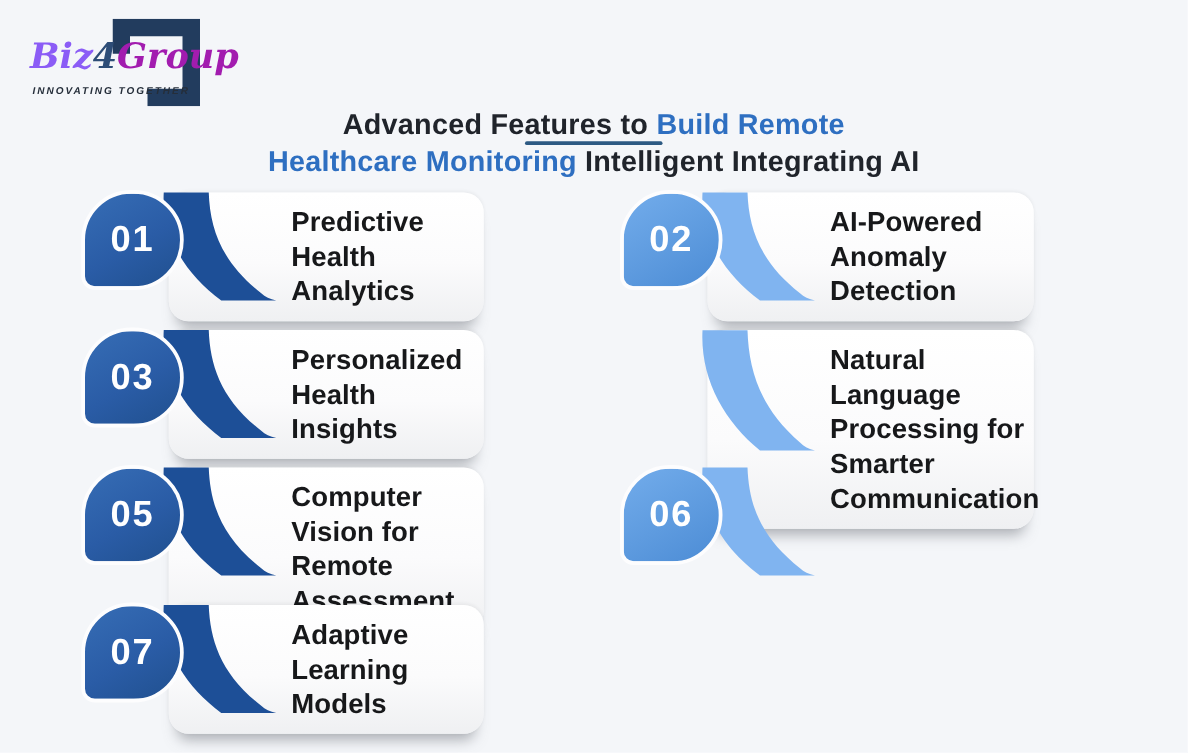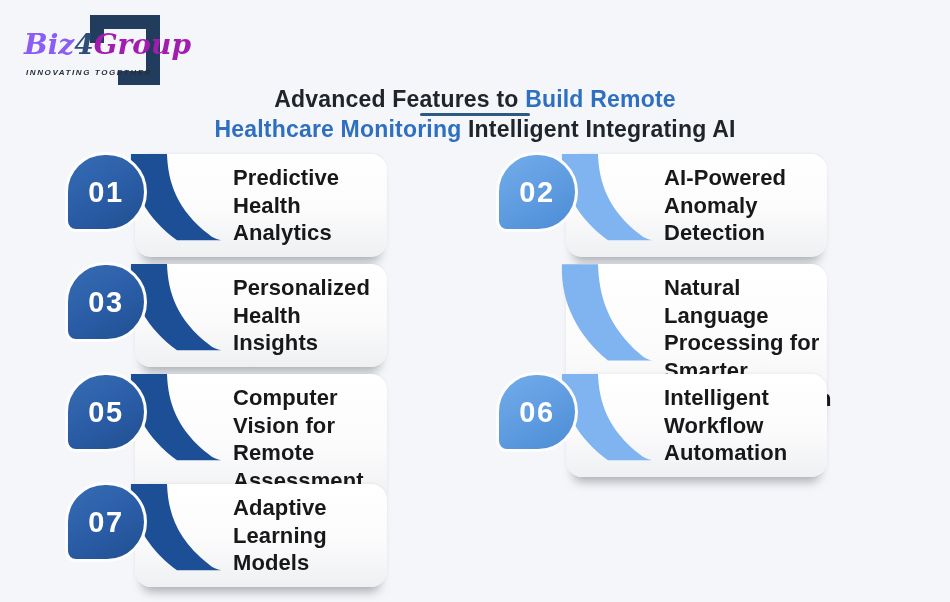--- a/index.html
+++ b/index.html
@@ -128,23 +128,20 @@
         <span class="bar-label">Computer Vision for Remote Assessment</span>
       </div>
       <svg class="ribbon" viewBox="0 0 160 100" preserveAspectRatio="none">
         <path class="ribbon-path" d="M66,2 L102,2 C103,32 112,60 144,86 C147,89 151,91 156,92 L112,92 C83,70 64,38 66,2 Z"></path>
       </svg>
       <div class="badge">
         <span class="badge-num">05</span>
       </div>
     </div>
       <div class="feature light" style="grid-area: 3 / 2;">
-      <div class="bar">
-        <span class="bar-label">Intelligent Workflow Automation</span>
-      </div>
       <svg class="ribbon" viewBox="0 0 160 100" preserveAspectRatio="none">
         <path class="ribbon-path" d="M66,2 L102,2 C103,32 112,60 144,86 C147,89 151,91 156,92 L112,92 C83,70 64,38 66,2 Z"></path>
       </svg>
       <div class="badge">
         <span class="badge-num">06</span>
       </div>
     </div>
       <div class="feature dark" style="grid-area: 4 / 1;">
       <div class="bar">
         <span class="bar-label">Adaptive Learning Models</span>

